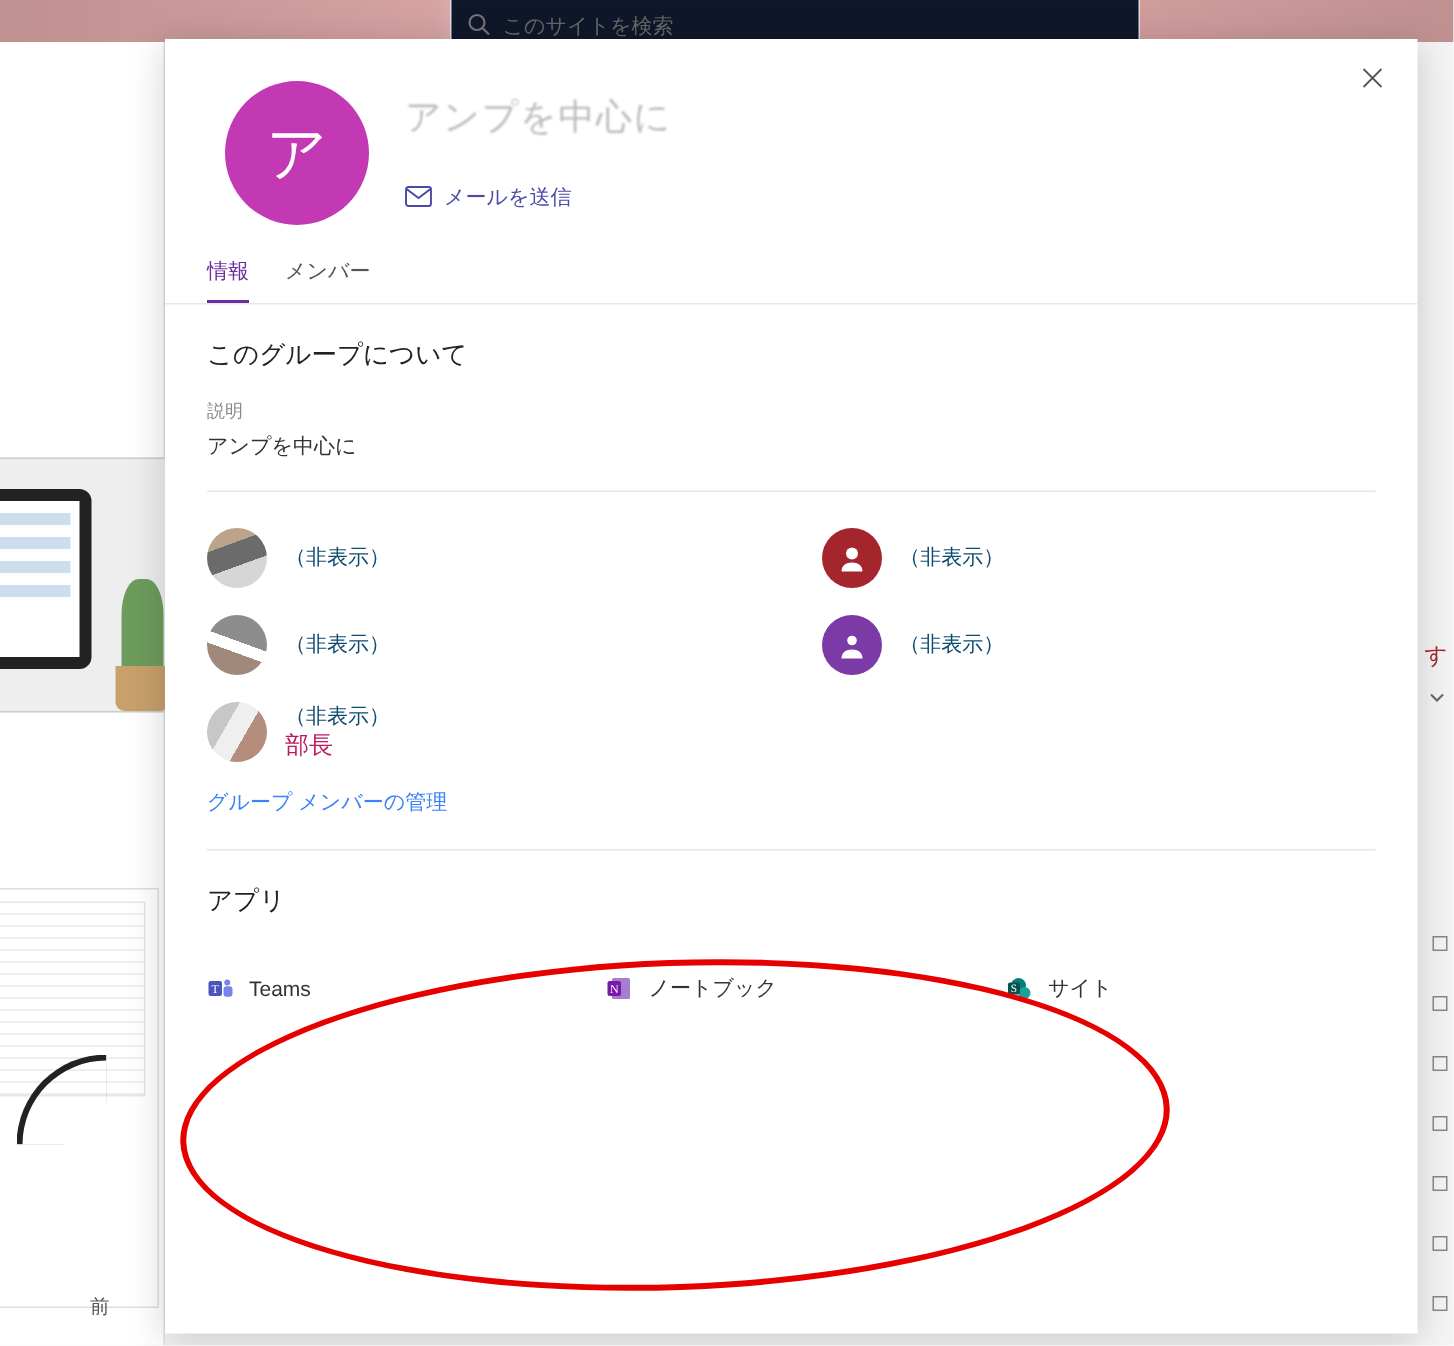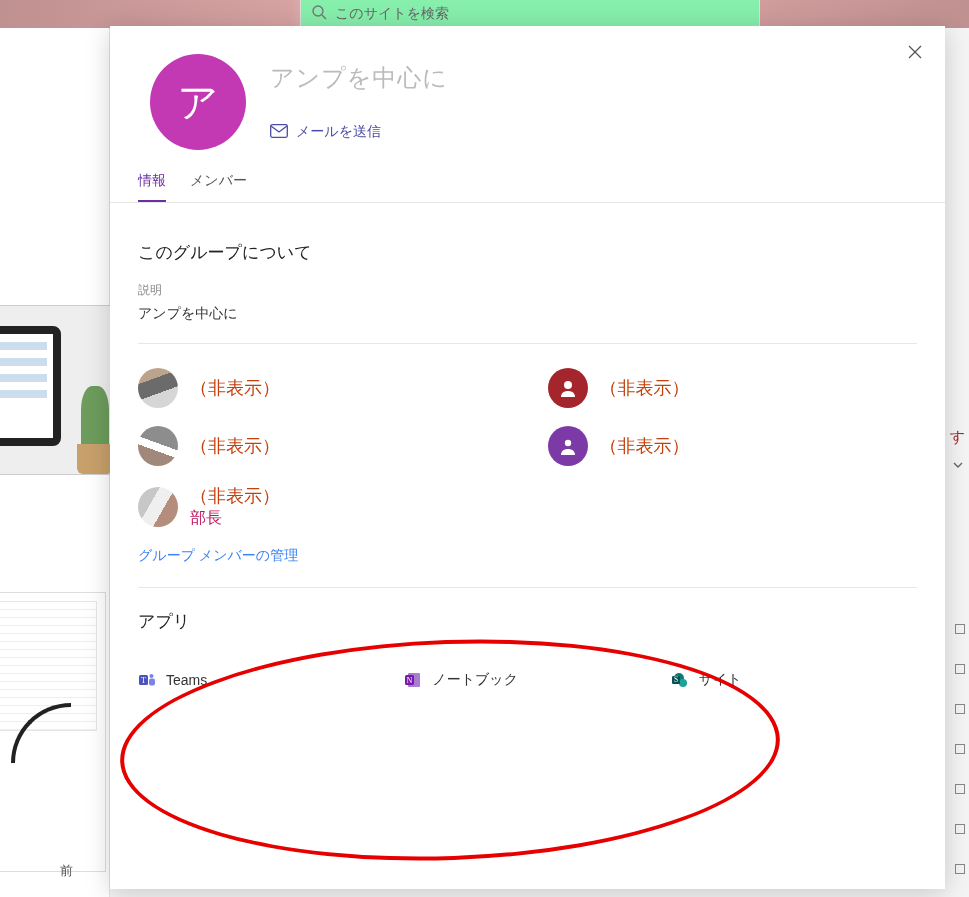--- a/index.html
+++ b/index.html
@@ -11,22 +11,22 @@
       overflow: hidden;
       position: relative;
     }
     .searchbar-bg {
       position: absolute; top:0; left:0; right:0; height:28px;
       background: linear-gradient(90deg,#8b2d2d 0%, #b85050 30%, #fff 40%, #b94e4e 70%, #8b2d2d 100%);
       opacity: .5;
     }
     .searchbar {
       position:absolute; top:0; left:300px; width:460px; height:28px;
-      background:#86efac; border:1px solid #ddd; border-top:none;
-      display:flex; align-items:center; padding:0 10px; gap:8px;
+      background:#0f172a; border:1px solid #ddd; border-top:none;
+      display:flex; align-items:flex-end; padding:0 10px; gap:8px;
       color:#666; font-size:14px;
     }
     .searchbar .mag { color:#888; }
     .left-bg {
       position:absolute; top:28px; left:0; width:110px; bottom:0;
       background:#fff; border-right:1px solid #e2e2e2;
     }
     .left-stub2 {
       position:absolute; left:60px; top:862px; font-size:13px; color:#555;
     }
@@ -98,21 +98,21 @@
       filter: blur(0.6px);
     }
     .hdr-sub { font-size:14px; color:#555; margin-top:10px;}
     .mail-link {
       display:flex; align-items:center; gap:8px;
       color:#4b4ba7; font-size:14px; margin-top:29px; cursor:pointer;
     }
     .tabs {
       display:flex; gap:24px; padding:22px 28px 0 28px;
       border-bottom:1px solid #e6e6e6;
-      margin:0 0 16px 0;
+      margin:0 0 0 0;
     }
     .tab {
       padding-bottom:10px; font-size:14px; color:#555; cursor:pointer;
       border-bottom:2px solid transparent;
     }
     .tab.active { color:#6b2fa0; border-bottom-color:#6b2fa0; }
     .section { padding:22px 28px 0 28px; }
     .section h3 { font-size:17px; font-weight:400; color:#222; margin-bottom:18px;}
     .descr-lbl { font-size:12px; color:#888; margin-bottom:6px;}
     .descr-val { font-size:14px; color:#333; margin-bottom:20px;}
@@ -130,21 +130,21 @@
       display:flex; align-items:center; justify-content:center;
       color:#fff; font-size:14px;
       overflow:hidden;
     }
     .member .av.red { background:#a4262c;}
     .member .av.purple { background:#7c3aa6;}
     .member .av.photo { background:linear-gradient(160deg,#bca48c 30%,#6b6b6b 30% 60%,#d6d6d6 60%);}
     .member .av.photo2 { background:linear-gradient(20deg,#a0887a 40%,#fff 40% 55%,#8d8d8d 55%);}
     .member .av.photo3 { background:linear-gradient(120deg,#c7c7c7 35%,#efefef 35% 60%,#b48d7d 60%);}
     .member .txt { display:flex; flex-direction:column; }
-    .member .name { font-size:18px; color:#c2410c; filter:blur(0.5px);}
+    .member .name { font-size:14px; color:#0c4a6e; filter:blur(0.5px);}
     .member .role { font-size:16px; color:#be185d;}
     .manage-link { color:#3b82f6; font-size:14px; margin-top:18px; cursor:pointer;}
     .apps-section { position:relative; }
     .apps-grid {
       display:grid; grid-template-columns:repeat(3, 1fr);
       row-gap:26px; column-gap:20px;
       padding:20px 0 40px 0;
     }
     .app {
       display:flex; align-items:center; gap:10px; font-size:14px; color:#333;

